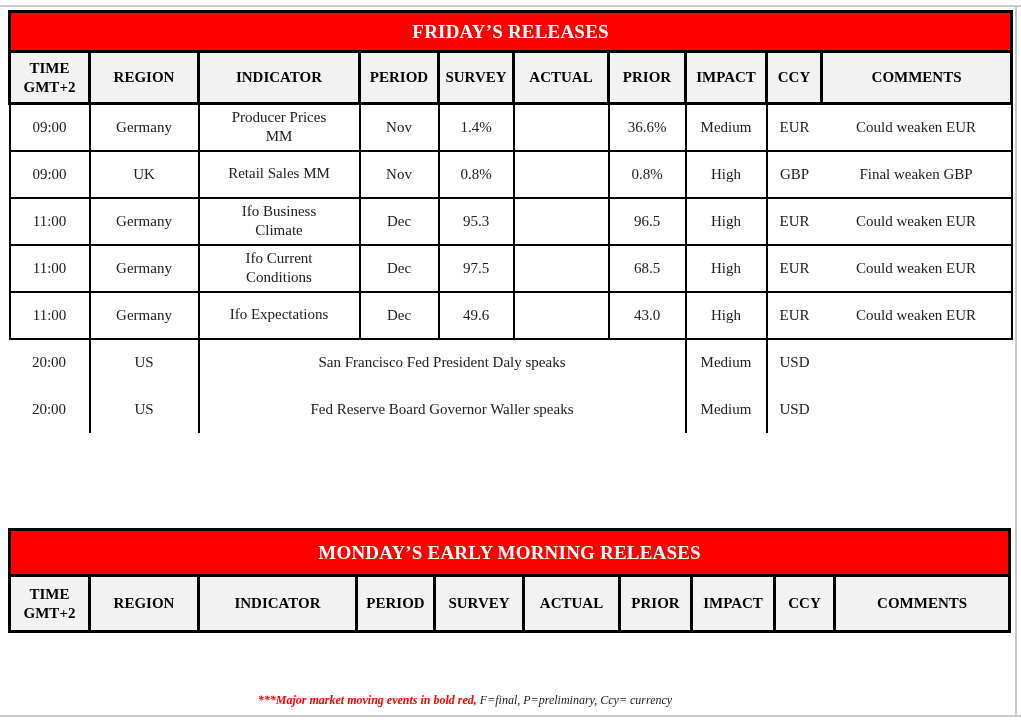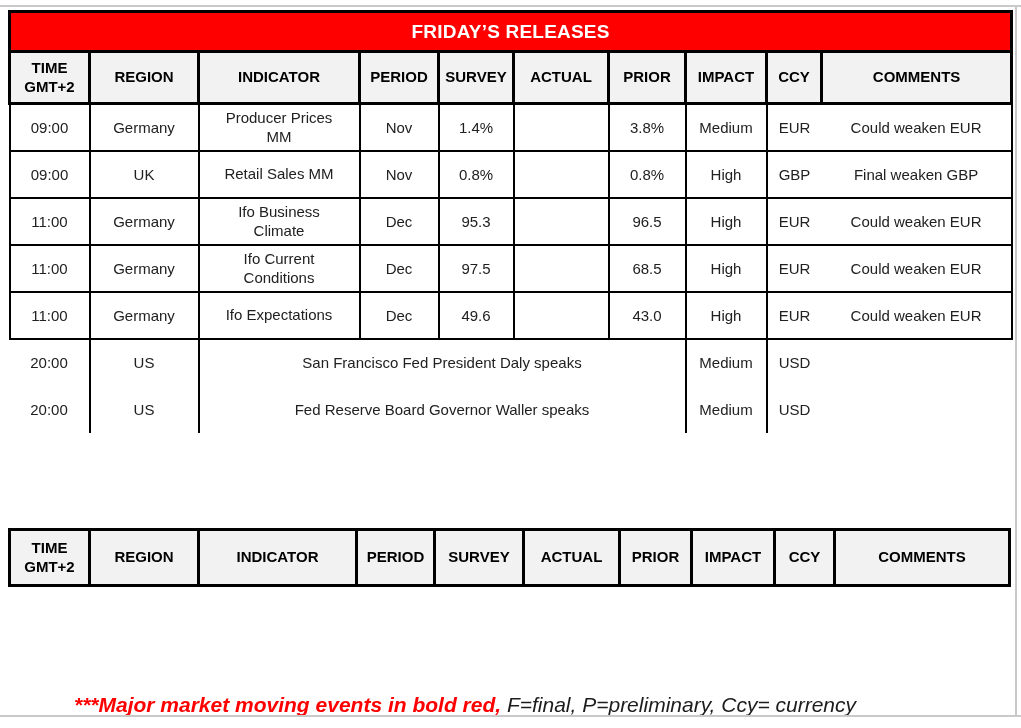--- a/index.html
+++ b/index.html
@@ -2,21 +2,21 @@
 <html><head>
 <meta charset="utf-8">
 <style>
   * { margin: 0; padding: 0; box-sizing: border-box; }
   html,body { background: #fff; }
   .page {
     position: relative;
     width: 1021px;
     height: 728px;
     background: #ffffff;
-    font-family: Liberation Sans, sans-serif;
+    font-family: Liberation Serif, serif;
     color: #1c1c1c;
     overflow: hidden;
     padding-left: 28px;
   }
   .edge { position: absolute; background: #c9c9c9; }
   .edge-top    { top: 5px; left: 0; width: 1021px; height: 2px; }
   .edge-bottom { top: 715px; left: 0; width: 1021px; height: 2px; }
   .edge-right  { top: 5px; left: 1015px; width: 2px; height: 712px; }
 
   table {
@@ -66,21 +66,21 @@
   .no-l { border-left-style: hidden; }
   .no-b { border-bottom-style: hidden; margin-top: 24px; }
   .open-cell { border-left-style: hidden; border-right-style: hidden; border-bottom-style: hidden; }
 
   .footnote {
     position: absolute;
     top: 693px;
     left: 0;
     width: 930px;
     text-align: center;
-    font-size: 21px;
+    font-size: 12px;
     font-style: italic;
   }
   .footnote .hl { color: #fe0000; font-weight: bold; }
   .footnote .rest { color: #1c1c1c; }
 </style>
 </head>
 <body>
 
 <div class="page">
 
@@ -117,21 +117,21 @@
       <th>COMMENTS</th>
     </tr>
     <tr class="datarow r1">
       <td>09:00</td>
       <td>Germany</td>
       <td class="pre">Producer Prices
 MM</td>
       <td>Nov</td>
       <td>1.4%</td>
       <td></td>
-      <td>3.8%</td>
+      <td>36.6%</td>
       <td>Medium</td>
       <td class="no-r">EUR</td>
       <td class="no-l">Could weaken EUR</td>
     </tr>
     <tr class="datarow">
       <td>09:00</td>
       <td>UK</td>
       <td class="pre">Retail Sales MM</td>
       <td>Nov</td>
       <td>0.8%</td>
@@ -205,20 +205,23 @@
         <col style="width:158px">
       <col style="width:78px">
         <col style="width:89px">
         <col style="width:96px">
       <col style="width:72px">
         <col style="width:83px">
         <col style="width:60px">
       <col style="width:175px">
     </colgroup>
     <tbody>
+        <tr>
+      <td class="title-cell" colspan="10">MONDAY’S EARLY MORNING RELEASES</td>
+    </tr>
     <tr class="head-row">
       <th>TIME
 GMT+2</th>
       <th>REGION</th>
       <th>INDICATOR</th>
       <th>PERIOD</th>
       <th>SURVEY</th>
       <th>ACTUAL</th>
       <th>PRIOR</th>
       <th>IMPACT</th>

